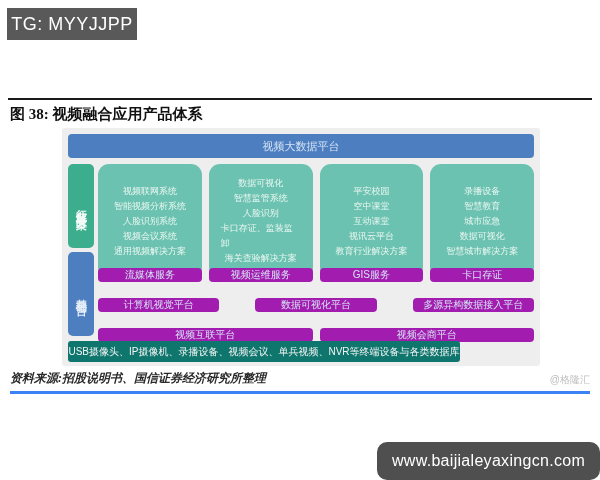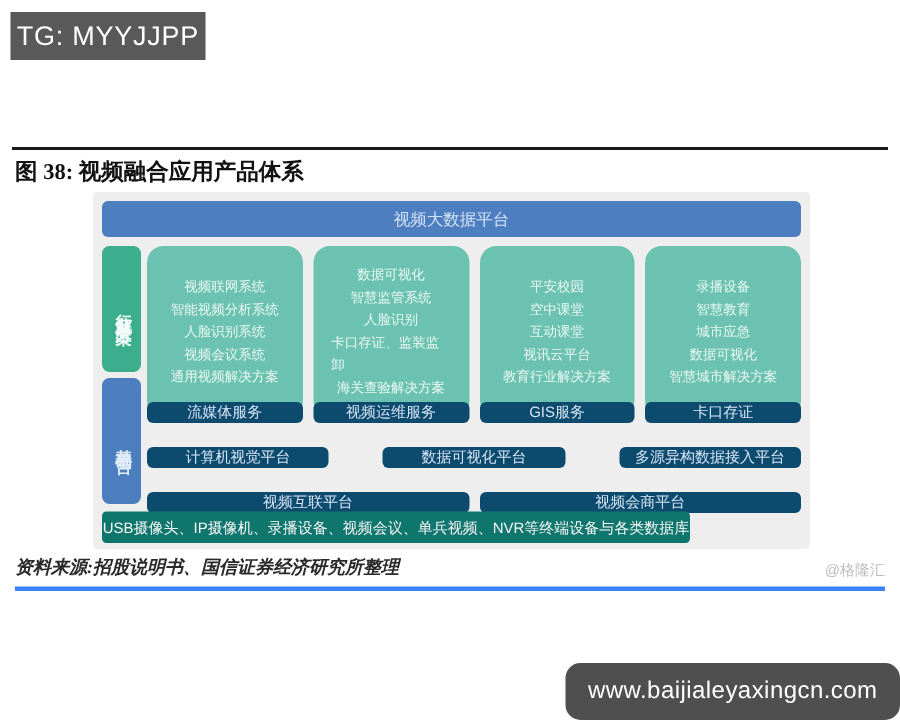--- a/index.html
+++ b/index.html
@@ -32,21 +32,21 @@
   .cols{position:absolute;left:36px;top:36px;width:436px;height:84px;display:grid;
         grid-template-columns:repeat(4,1fr);gap:7px;}
   .teal-box{background:#6cc2b0;border-radius:11px;display:flex;flex-direction:column;
             align-items:center;justify-content:center;color:#e9f7f2;font-size:9px;
             line-height:15px;text-align:left;padding:12px;}
 
   .row{position:absolute;left:36px;width:436px;height:23px;display:grid;gap:7px;}
   .row.r1{top:124px;grid-template-columns:repeat(4,1fr);}
   .row.r2{top:154px;grid-template-columns:repeat(3,1fr);gap:36px;}
   .row.r3{top:184px;grid-template-columns:repeat(2,1fr);height:24px;}
-  .blue-box{background:#0c4a6e;border-radius:4px;color:#d6e4f4;font-size:10px;display:flex;
+  .blue-box{background:#a21caf;border-radius:4px;color:#d6e4f4;font-size:10px;display:flex;
             align-items:center;justify-content:center;text-align:center;margin-top:16px;}
 
   .devices{position:absolute;left:6px;top:213px;width:392px;height:21px;background:#0f766e;
            border-radius:3px;color:#f4f4f4;font-size:10px;display:flex;align-items:center;
            justify-content:center;}
 
   
   .source-row{position:absolute;left:10px;top:370px;width:580px;display:flex;
               justify-content:space-between;align-items:flex-end;border-bottom:3px solid #3b82f6;
               padding-bottom:4px;}

